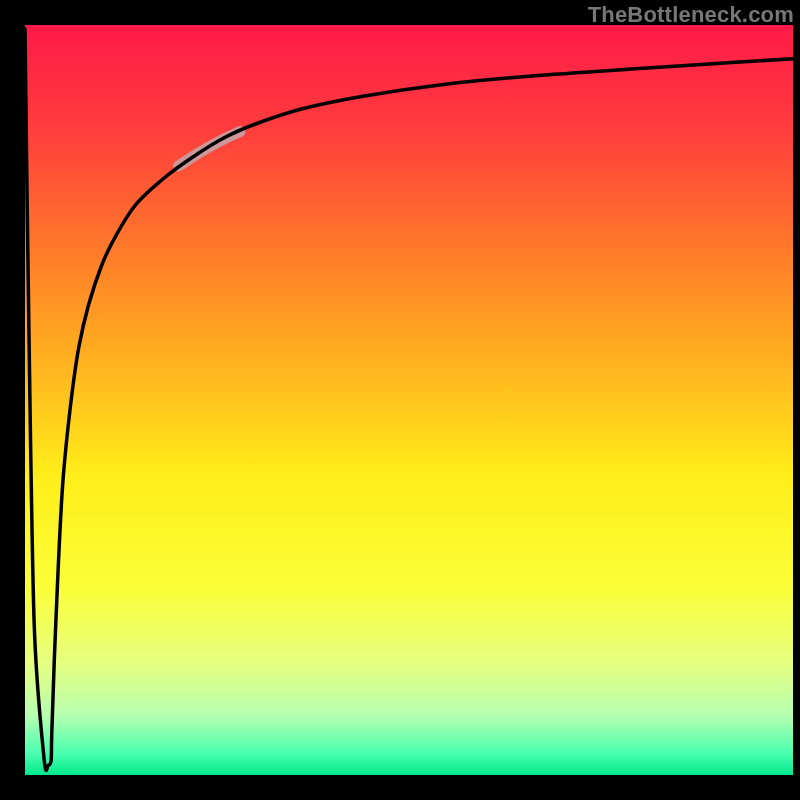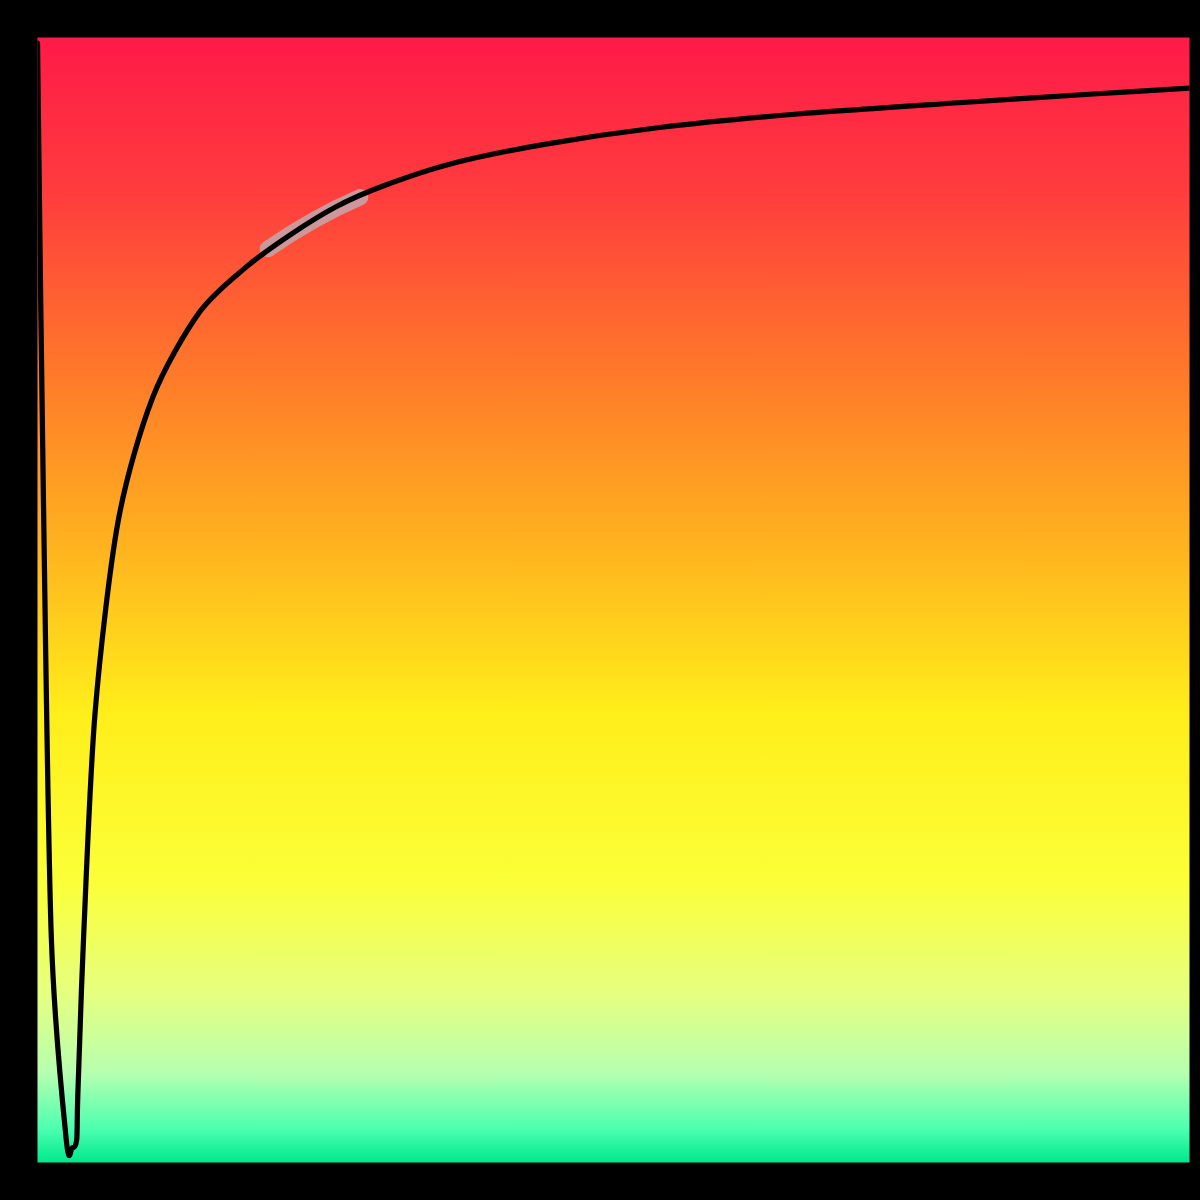--- a/index.html
+++ b/index.html
@@ -31,20 +31,21 @@
   }
   svg {
     display: block;
   }
 </style>
 </head>
 <body>
 
 <div class="chart-wrap">
 
+  <div class="watermark">TheBottleneck.com</div>
 
   <svg width="800" height="800">
     <defs>
       <linearGradient id="bgGrad" x1="0" y1="0" x2="0" y2="1">
           <stop offset="0%" stop-color="#ff1a48"></stop>
           <stop offset="14.000000000000002%" stop-color="#ff3d3d"></stop>
           <stop offset="30%" stop-color="#ff7a2a"></stop>
           <stop offset="45%" stop-color="#ffb21f"></stop>
           <stop offset="60%" stop-color="#ffee1a"></stop>
           <stop offset="75%" stop-color="#fbff38"></stop>

